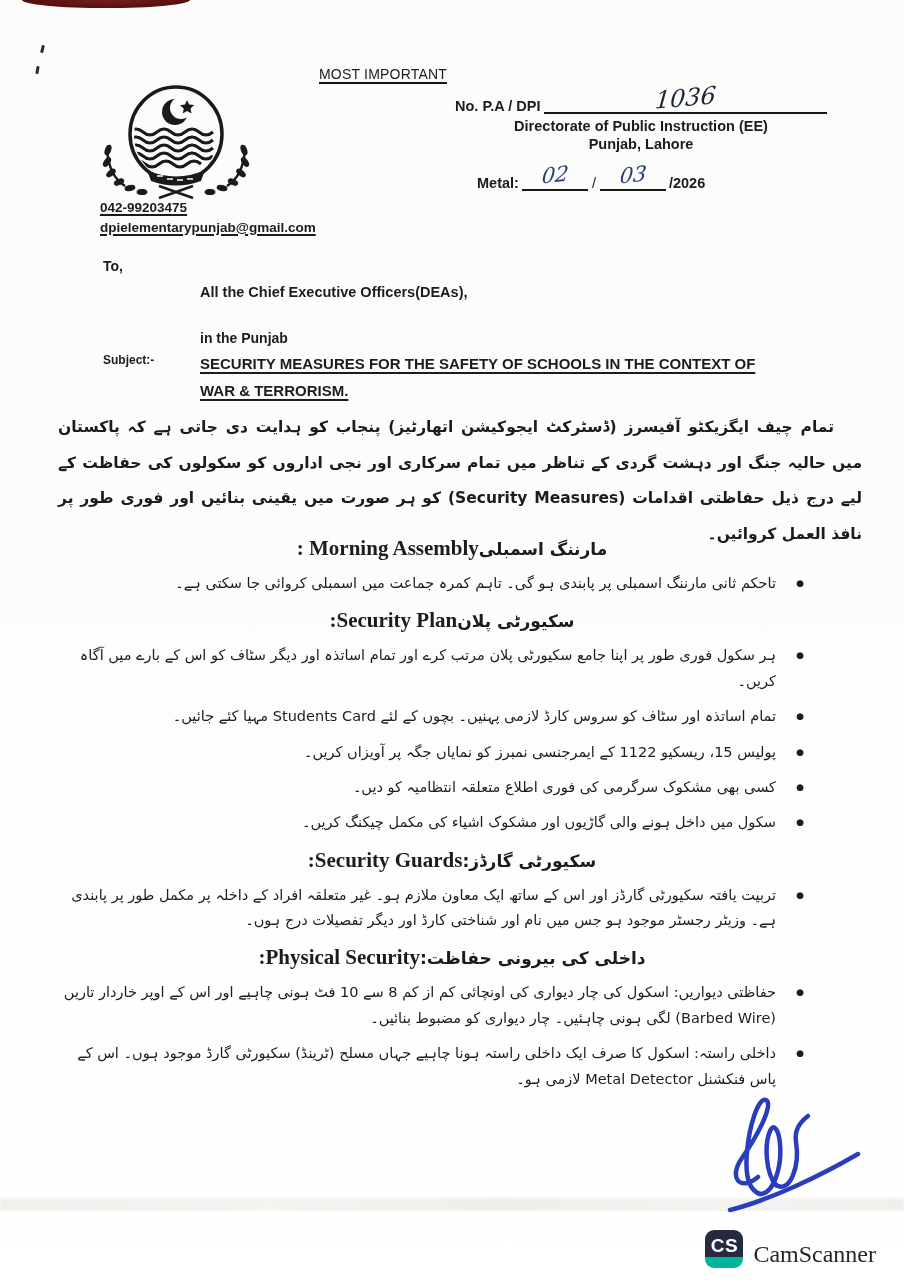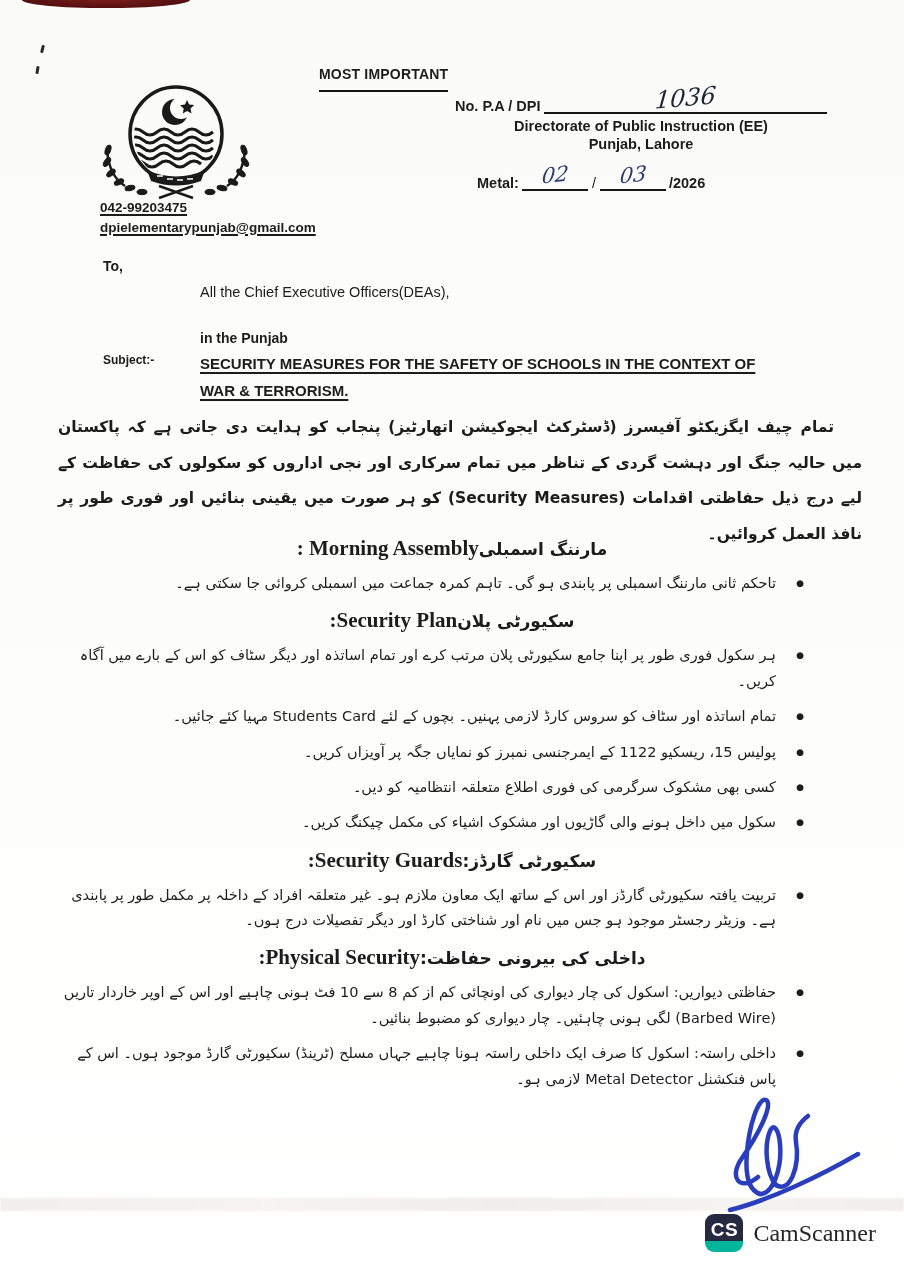--- a/index.html
+++ b/index.html
@@ -11,57 +11,57 @@
   
   .artifact-top{position:absolute;left:22px;top:-8px;width:168px;height:16px;border-radius:50%;
     background:radial-gradient(ellipse at center,#7a1d1d 0%,#591111 60%,#3f0c0c 100%);}
   .speck{position:absolute;background:#2a2a2a;border-radius:1px;}
   .speck1{left:41px;top:45px;width:3px;height:8px;transform:rotate(14deg);}
   .speck2{left:36px;top:66px;width:3px;height:8px;transform:rotate(10deg);}
   .scan-band{position:absolute;left:0;right:0;top:1198px;height:13px;opacity:.55;
     background:linear-gradient(90deg,#e7e4df 0%,#efece7 30%,#e4e1db 55%,#eeebe6 80%,#e6e3de 100%);
     filter:blur(1px);}
   
-  .most-important{position:absolute;left:319px;top:66px;font-size:14px;font-weight:700;
-    border-bottom:2px solid #141414;padding-bottom:8px;letter-spacing:.2px;}
+  .most-important{position:absolute;left:319px;top:66px;font-size:14px;font-weight:400;
+    border-bottom:2px solid #141414;padding-bottom:0;letter-spacing:.2px;}
   .logo{position:absolute;left:95px;top:84px;}
   .contact{position:absolute;left:100px;top:198px;font-weight:700;font-size:13.5px;line-height:1.45;}
   .contact div{text-decoration:underline;text-decoration-thickness:1.8px;text-underline-offset:2px;}
   .ref-block{position:absolute;left:455px;top:92px;width:372px;font-weight:700;font-size:14.5px;}
   .ref-line{display:flex;align-items:flex-end;}
   .uline{flex:1;border-bottom:2.5px solid #181818;text-align:center;height:20px;margin-left:4px;}
   .hand{font-family:"DejaVu Serif",serif;font-style:italic;font-weight:400;}
   .hand-ref{display:inline-block;font-size:24px;color:#1d2438;transform:translateY(-8px) rotate(-5deg) skewX(-10deg);}
   .org-center{text-align:center;margin-top:3px;line-height:1.25;}
   .dated-row{position:absolute;left:477px;top:167px;font-weight:700;font-size:14.5px;display:flex;align-items:flex-end;}
   .dline{width:66px;border-bottom:2.5px solid #181818;text-align:center;height:22px;margin:0 3px;}
   .hand-date{display:inline-block;font-size:21px;color:#2c3a74;transform:translateY(-4px) rotate(-6deg) skewX(-12deg);}
   .date-sep{padding:0 1px;font-weight:400;}
   
   .to-label{position:absolute;left:103px;top:258px;font-size:14px;font-weight:700;}
-  .recipient1{position:absolute;left:200px;top:284px;font-size:14.5px;font-weight:400;}
+  .recipient1{position:absolute;left:200px;top:284px;font-size:14.5px;font-weight:700;}
   .recipient2{position:absolute;left:200px;top:330px;font-size:14px;font-weight:600;}
   .subject-label{position:absolute;left:103px;top:353px;font-size:12px;font-weight:600;}
   .subject-text{position:absolute;left:200px;top:350px;width:560px;font-size:15px;font-weight:700;
     line-height:1.8;text-decoration:underline;text-decoration-thickness:2px;text-underline-offset:3px;}
   
   .urdu{font-family:"DejaVu Sans",sans-serif;direction:rtl;font-weight:bold;}
   .intro{position:absolute;left:58px;right:42px;top:410px;font-size:15.5px;line-height:2.3;
     text-align:justify;text-indent:28px;}
   .body-flow{position:absolute;left:44px;right:40px;top:524px;}
   .sec-head{direction:rtl;text-align:center;margin:12px 4px 2px 0;}
   .sec-head .hu{font-family:"DejaVu Sans",sans-serif;font-weight:700;font-size:17px;}
   .sec-head .he{font-family:"Liberation Serif",serif;font-weight:700;font-size:21px;}
   .blt{position:relative;direction:rtl;text-align:right;padding:0 88px 0 6px;margin:10px 0;
     font-size:14.5px;line-height:1.75;font-family:"DejaVu Sans",sans-serif;}
   .blt::before{content:"●";position:absolute;right:60px;top:5px;font-size:9px;}
   
   .signature{position:absolute;left:700px;top:1082px;}
   
-  .camscanner{position:absolute;right:28px;bottom:28px;display:flex;align-items:center;gap:10px;}
+  .camscanner{position:absolute;right:28px;bottom:12px;display:flex;align-items:flex-end;gap:10px;}
   .cs-badge{width:38px;height:38px;border-radius:9px;
     background:linear-gradient(180deg,#262940 0%,#262940 70%,#00b59c 70%,#00b59c 100%);
     display:flex;align-items:center;justify-content:center;}
   .cs-badge span{color:#ffffff;font-weight:700;font-size:19px;margin-top:-7px;letter-spacing:.5px;}
   .brand-text{font-family:"Liberation Serif",serif;font-size:24px;color:#262626;}
 </style>
 </head>
 <body>
 
 <div class="page">

